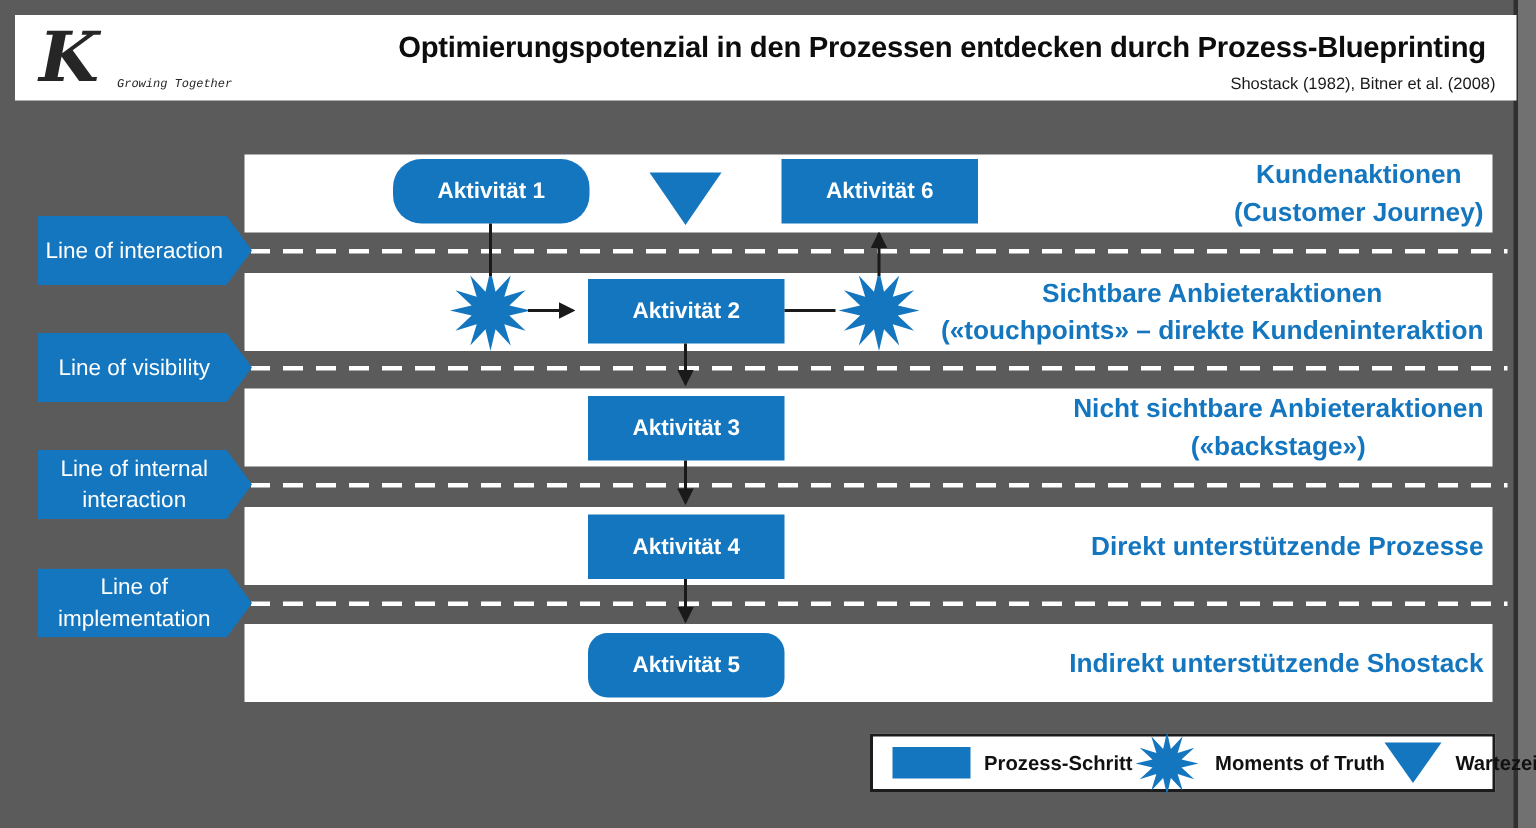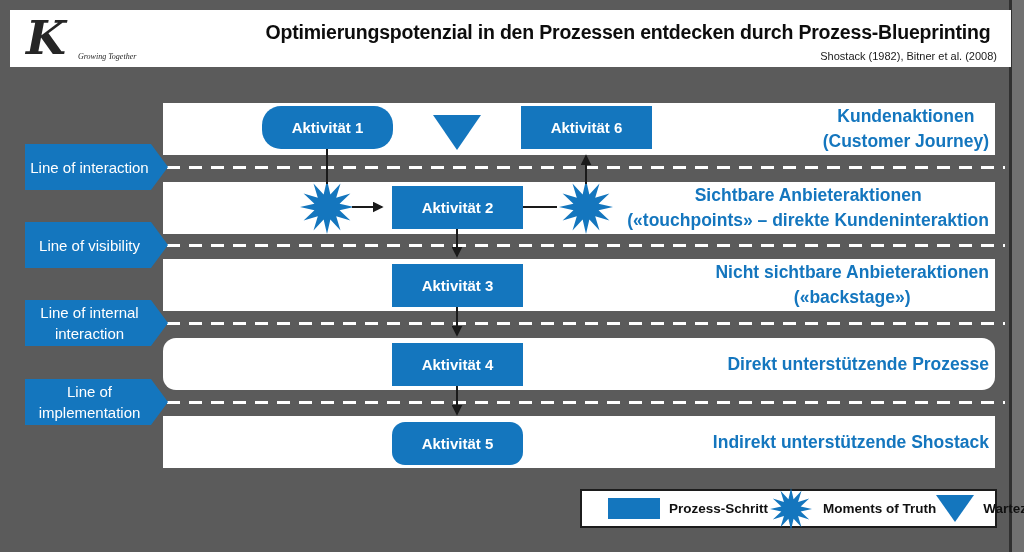--- a/index.html
+++ b/index.html
@@ -9,33 +9,33 @@
   }
   
   .edge-line{position:absolute;left:1009px;top:0;width:3px;height:552px;background:#303030;}
   .edge-strip{position:absolute;left:1012px;top:0;width:12px;height:552px;background:#717171;}
 
   
   .header{position:absolute;left:10px;top:10px;width:1001px;height:57px;background:#fff;}
   .logo{position:absolute;left:16px;top:2px;width:160px;height:54px;}
   .logo-k{font-family:"DejaVu Serif",serif;font-style:italic;font-weight:700;
           font-size:46px;line-height:52px;color:#262626;}
-  .logo-tag{position:absolute;left:52px;top:40px;font-family:Liberation Serif, serif;
+  .logo-tag{position:absolute;left:52px;top:40px;font-family:Liberation Mono, monospace;
             font-style:italic;font-size:8px;color:#262626;white-space:nowrap;}
   .title{position:absolute;left:245px;right:10px;top:11px;text-align:center;
          font-size:19.5px;font-weight:700;letter-spacing:-0.2px;color:#0d0d0d;}
   .citation{position:absolute;right:14px;top:40px;font-size:11px;color:#1a1a1a;}
 
   
   .lane{position:absolute;left:163px;width:832px;height:52px;background:#fff;}
   .lane-label{position:absolute;right:6px;top:0;bottom:0;display:flex;flex-direction:column;
               justify-content:center;align-items:flex-end;text-align:center;
               font-size:17.5px;font-weight:700;line-height:25px;color:#1476BE;
               white-space:pre-line;}
-  #lane1{top:103px;} #lane2{top:182px;} #lane3{top:259px;} #lane4{top:338px;border-radius:13px;} #lane5{top:416px;}
+  #lane1{top:103px;} #lane2{top:182px;} #lane3{top:259px;} #lane4{top:338px;} #lane5{top:416px;}
 
   
   .dash{position:absolute;left:167px;width:838px;height:3px;
         background:repeating-linear-gradient(90deg,#fff 0 13px,transparent 13px 22px);}
   #dash1{top:166px;} #dash2{top:244px;} #dash3{top:322px;} #dash4{top:401px;}
 
   
   .tag{position:absolute;left:25px;width:143px;height:46px;background:#1476BE;
        clip-path:polygon(0 0,calc(100% - 17px) 0,100% 50%,calc(100% - 17px) 100%,0 100%);
        display:flex;align-items:center;justify-content:center;text-align:center;
@@ -48,21 +48,21 @@
   #act1{left:262px;top:106px;border-radius:19px;} #act6{left:521px;top:106px;}
   #act2{left:392px;top:186px;} #act3{left:392px;top:264px;}
   #act4{left:392px;top:343px;} #act5{left:392px;top:422px;border-radius:13px;}
 
   .shape{position:absolute;overflow:visible;}
   #arrows{position:absolute;left:0;top:0;pointer-events:none;}
 
   
   .legend{position:absolute;left:580px;top:489px;width:417px;height:39px;background:#fff;
           border:2px solid #1c1c1c;box-sizing:border-box;display:flex;align-items:center;
-          justify-content:space-between;padding:0 26px;}
+          justify-content:space-between;padding:0 13px;}
   .lg-item{display:flex;align-items:center;gap:9px;}
   .lg-label{font-size:13.5px;font-weight:700;color:#111;white-space:nowrap;}
   .lg-chip{width:52px;height:21px;background:#1476BE;}
   .lg-svg{overflow:visible;display:block;}
 </style>
 </head>
 <body>
 
 <div id="canvas">
 

